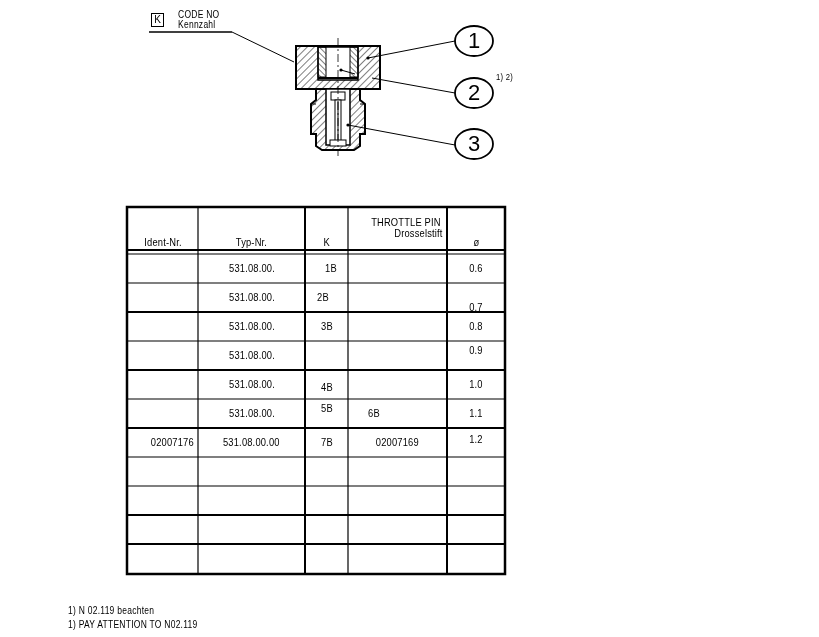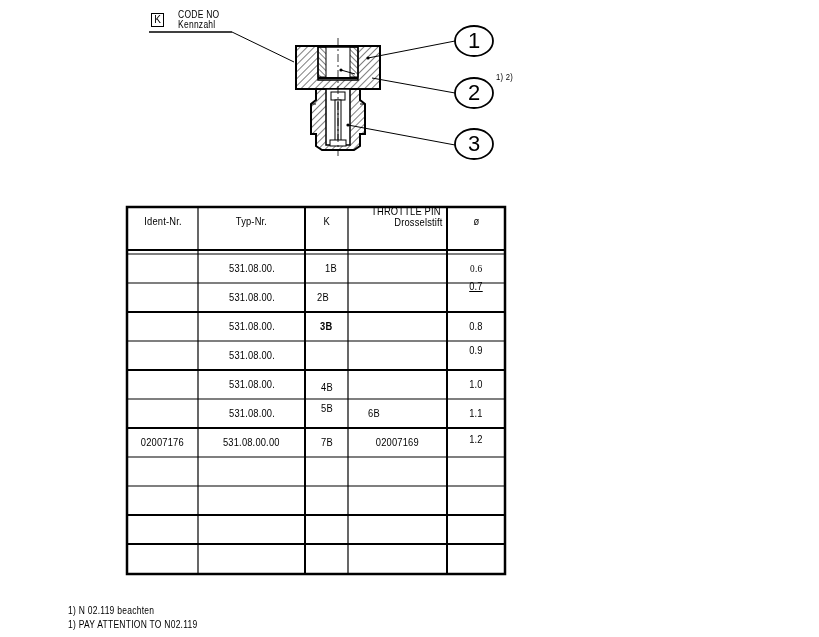--- a/index.html
+++ b/index.html
@@ -2,21 +2,21 @@
 <html><head>
 <meta charset="utf-8">
 <style>
   html,body{margin:0;padding:0;background:#fff;}
   body{width:819px;height:637px;position:relative;overflow:hidden;font-family:"DejaVu Sans Mono","Liberation Mono",monospace;color:#000;}
   .abs{position:absolute;}
   svg{position:absolute;left:0;top:0;}
   .t{position:absolute;font-family:"Liberation Sans","DejaVu Sans",sans-serif;font-size:10px;line-height:11px;letter-spacing:0.3px;white-space:nowrap;transform:scaleX(0.85);transform-origin:left center;}
   .cell{position:absolute;display:flex;align-items:center;justify-content:center;text-align:center;font-family:"Liberation Sans","DejaVu Sans",sans-serif;font-size:11px;line-height:11px;letter-spacing:0.2px;}
   .cell span{display:inline-block;transform:scaleX(0.85);}
-  .hdr{align-items:flex-end;padding-bottom:23px;box-sizing:border-box;}
+  .hdr{align-items:flex-end;padding-bottom:2px;box-sizing:border-box;}
 </style>
 </head>
 <body>
 
 <svg width="819" height="637" viewBox="0 0 819 637">
   <defs>
     <pattern id="hatch" patternUnits="userSpaceOnUse" width="5" height="5" patternTransform="rotate(45)">
       <line x1="0" y1="0" x2="0" y2="5" stroke="#000" stroke-width="1"></line>
     </pattern>
     <pattern id="hatch2" patternUnits="userSpaceOnUse" width="4" height="4" patternTransform="rotate(-45)">
@@ -130,47 +130,47 @@
     </div>
   <div class="cell" style="left:198px;top:254px;width:107px;height:29px;">
       <span>531.08.00.</span>
     </div>
   <div class="cell" style="left:305px;top:254px;width:52px;height:29px;">
       <span>1B</span>
     </div>
   <div class="cell" style="left:348px;top:254px;width:99px;height:29px;">
       <span></span>
     </div>
-  <div class="cell" style="left:447px;top:254px;width:58px;height:29px;font-family:Liberation Serif, serif;">
+  <div class="cell" style="left:447px;top:254px;width:58px;height:29px;">
       <span>0.6</span>
     </div>
 
   <div class="cell" style="left:127px;top:283px;width:71px;height:29px;">
       <span></span>
     </div>
   <div class="cell" style="left:198px;top:283px;width:107px;height:29px;">
       <span>531.08.00.</span>
     </div>
   <div class="cell" style="left:305px;top:283px;width:36px;height:29px;">
       <span>2B</span>
     </div>
   <div class="cell" style="left:348px;top:283px;width:99px;height:29px;">
       <span></span>
     </div>
-  <div class="cell" style="left:447px;top:272px;width:58px;height:29px;text-decoration:underline;">
+  <div class="cell" style="left:447px;top:293px;width:58px;height:29px;text-decoration:underline;">
       <span>0.7</span>
     </div>
 
   <div class="cell" style="left:127px;top:312px;width:71px;height:29px;">
       <span></span>
     </div>
   <div class="cell" style="left:198px;top:312px;width:107px;height:29px;">
       <span>531.08.00.</span>
     </div>
-  <div class="cell" style="left:305px;top:312px;width:43px;height:29px;font-weight:bold;">
+  <div class="cell" style="left:305px;top:312px;width:43px;height:29px;">
       <span>3B</span>
     </div>
   <div class="cell" style="left:348px;top:312px;width:99px;height:29px;">
       <span></span>
     </div>
   <div class="cell" style="left:447px;top:312px;width:58px;height:29px;border-radius:14px;">
       <span>0.8</span>
     </div>
 
   <div class="cell" style="left:127px;top:341px;width:71px;height:29px;">
@@ -214,21 +214,21 @@
   <div class="cell" style="left:305px;top:399px;width:43px;height:29px;padding-left:47px;">
       <span>6B</span>
     </div>
   <div class="cell" style="left:348px;top:399px;width:99px;height:29px;">
       <span></span>
     </div>
   <div class="cell" style="left:447px;top:399px;width:58px;height:29px;">
       <span>1.1</span>
     </div>
 
-  <div class="cell" style="left:127px;top:428px;width:71px;height:29px;">
+  <div class="cell" style="left:127px;top:428px;width:71px;height:29px;justify-content:flex-end;">
       <span>02007176</span>
     </div>
   <div class="cell" style="left:198px;top:428px;width:107px;height:29px;">
       <span>531.08.00.00</span>
     </div>
   <div class="cell" style="left:305px;top:428px;width:43px;height:29px;">
       <span>7B</span>
     </div>
   <div class="cell" style="left:348px;top:428px;width:99px;height:29px;border-radius:11px;">
       <span>02007169</span>

